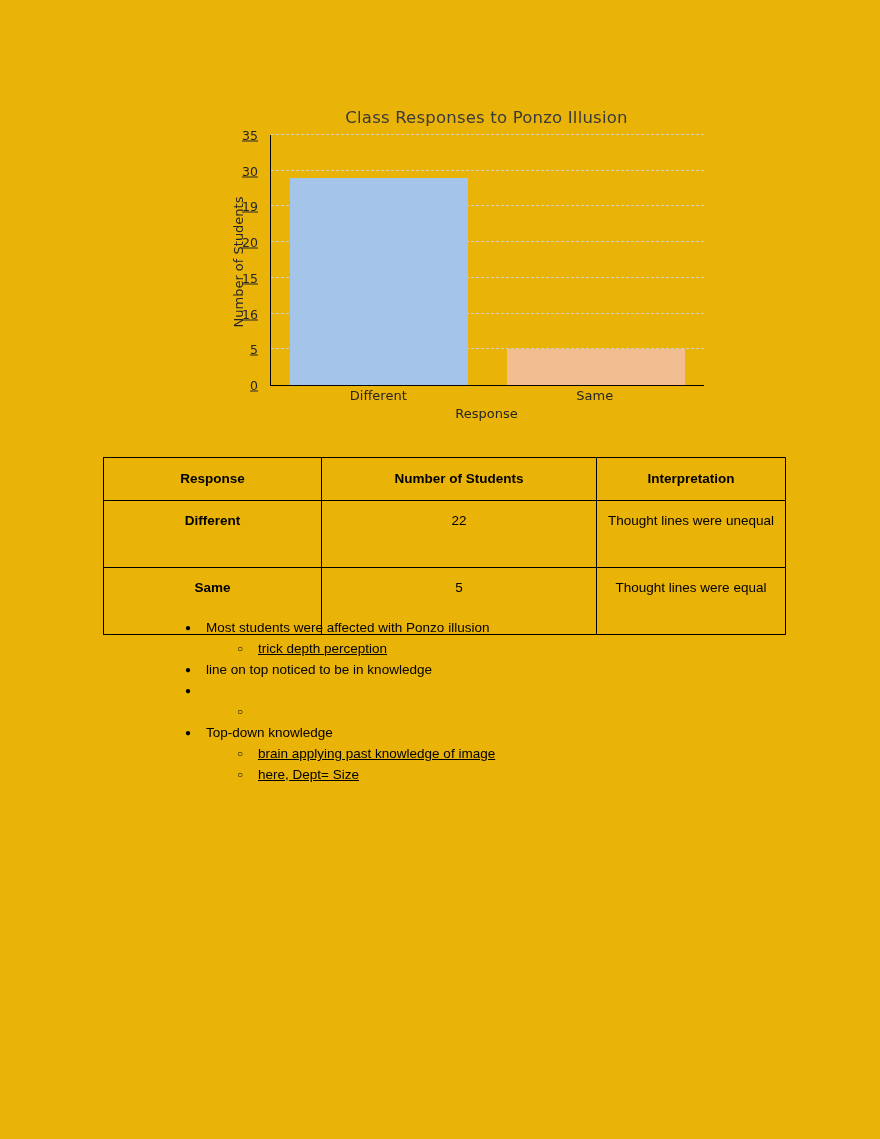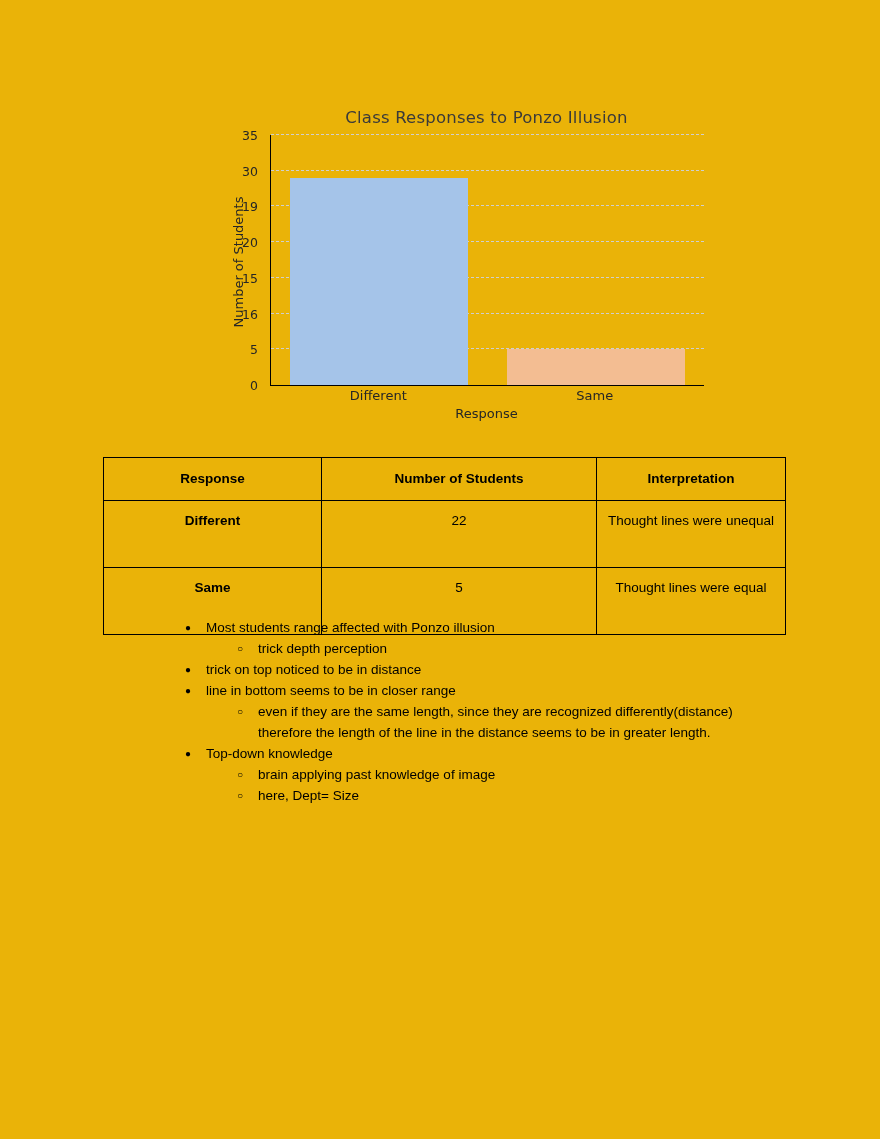--- a/index.html
+++ b/index.html
@@ -57,20 +57,21 @@
     position:absolute;
     left:0; top:35px;
     width:41px; height:250px;
   }
   .y-ticks span{
     position:absolute;
     right:8px;
     transform:translateY(50%);
     font-size:12.5px;
     color:#262626;
+    text-decoration:underline;
   }
   .x-ticks{
     position:absolute;
     left:45px; top:288px;
     width:433px; height:18px;
   }
   .x-ticks span{
     position:absolute;
     transform:translateX(-50%);
     font-size:13px;
@@ -122,21 +123,21 @@
   }
   .note{display:flex; align-items:flex-start;}
   .note .bullet{
     flex:0 0 21px;
     font-size:10px;
     line-height:21px;
     text-align:left;
   }
   .l1{padding-left:7px;}
   .l2{padding-left:59px;}
-  .l2 .txt{max-width:532px;}
+  .l2 .txt{max-width:532px;text-decoration:underline;}
 </style>
 </head>
 <body>
 
 <div class="page">
 
   <div class="chart">
     <div class="chart-title">Class Responses to Ponzo Illusion</div>
     <div class="y-axis-label">Number of Students</div>
     <div class="y-ticks" id="yticks">
@@ -188,37 +189,35 @@
         <td class="cell-bold">Same</td>
         <td>5</td>
         <td>Thought lines were equal</td>
       </tr>
     </tbody>
   </table>
 
   <div class="notes">
     <div class="note l1">
       <span class="bullet">●</span>
-      <span class="txt">Most students range affected with Ponzo illusion</span>
+      <span class="txt">Most students were affected with Ponzo illusion</span>
     </div>
     <div class="note l2">
       <span class="bullet">○</span>
       <span class="txt">trick depth perception</span>
     </div>
     <div class="note l1">
       <span class="bullet">●</span>
-      <span class="txt">trick on top noticed to be in distance</span>
-    </div>
-    <div class="note l1">
-      <span class="bullet">●</span>
-      <span class="txt">line in bottom seems to be in closer range</span>
-    </div>
-    <div class="note l2">
-      <span class="bullet">○</span>
-      <span class="txt">even if they are the same length, since they are recognized differently(distance) therefore the length of the line in the distance seems to be in greater length.</span>
+      <span class="txt">line on top noticed to be in knowledge</span>
+    </div>
+    <div class="note l1">
+      <span class="bullet">●</span>
+    </div>
+    <div class="note l2">
+      <span class="bullet">○</span>
     </div>
     <div class="note l1">
       <span class="bullet">●</span>
       <span class="txt">Top-down knowledge</span>
     </div>
     <div class="note l2">
       <span class="bullet">○</span>
       <span class="txt">brain applying past knowledge of image</span>
     </div>
     <div class="note l2">

